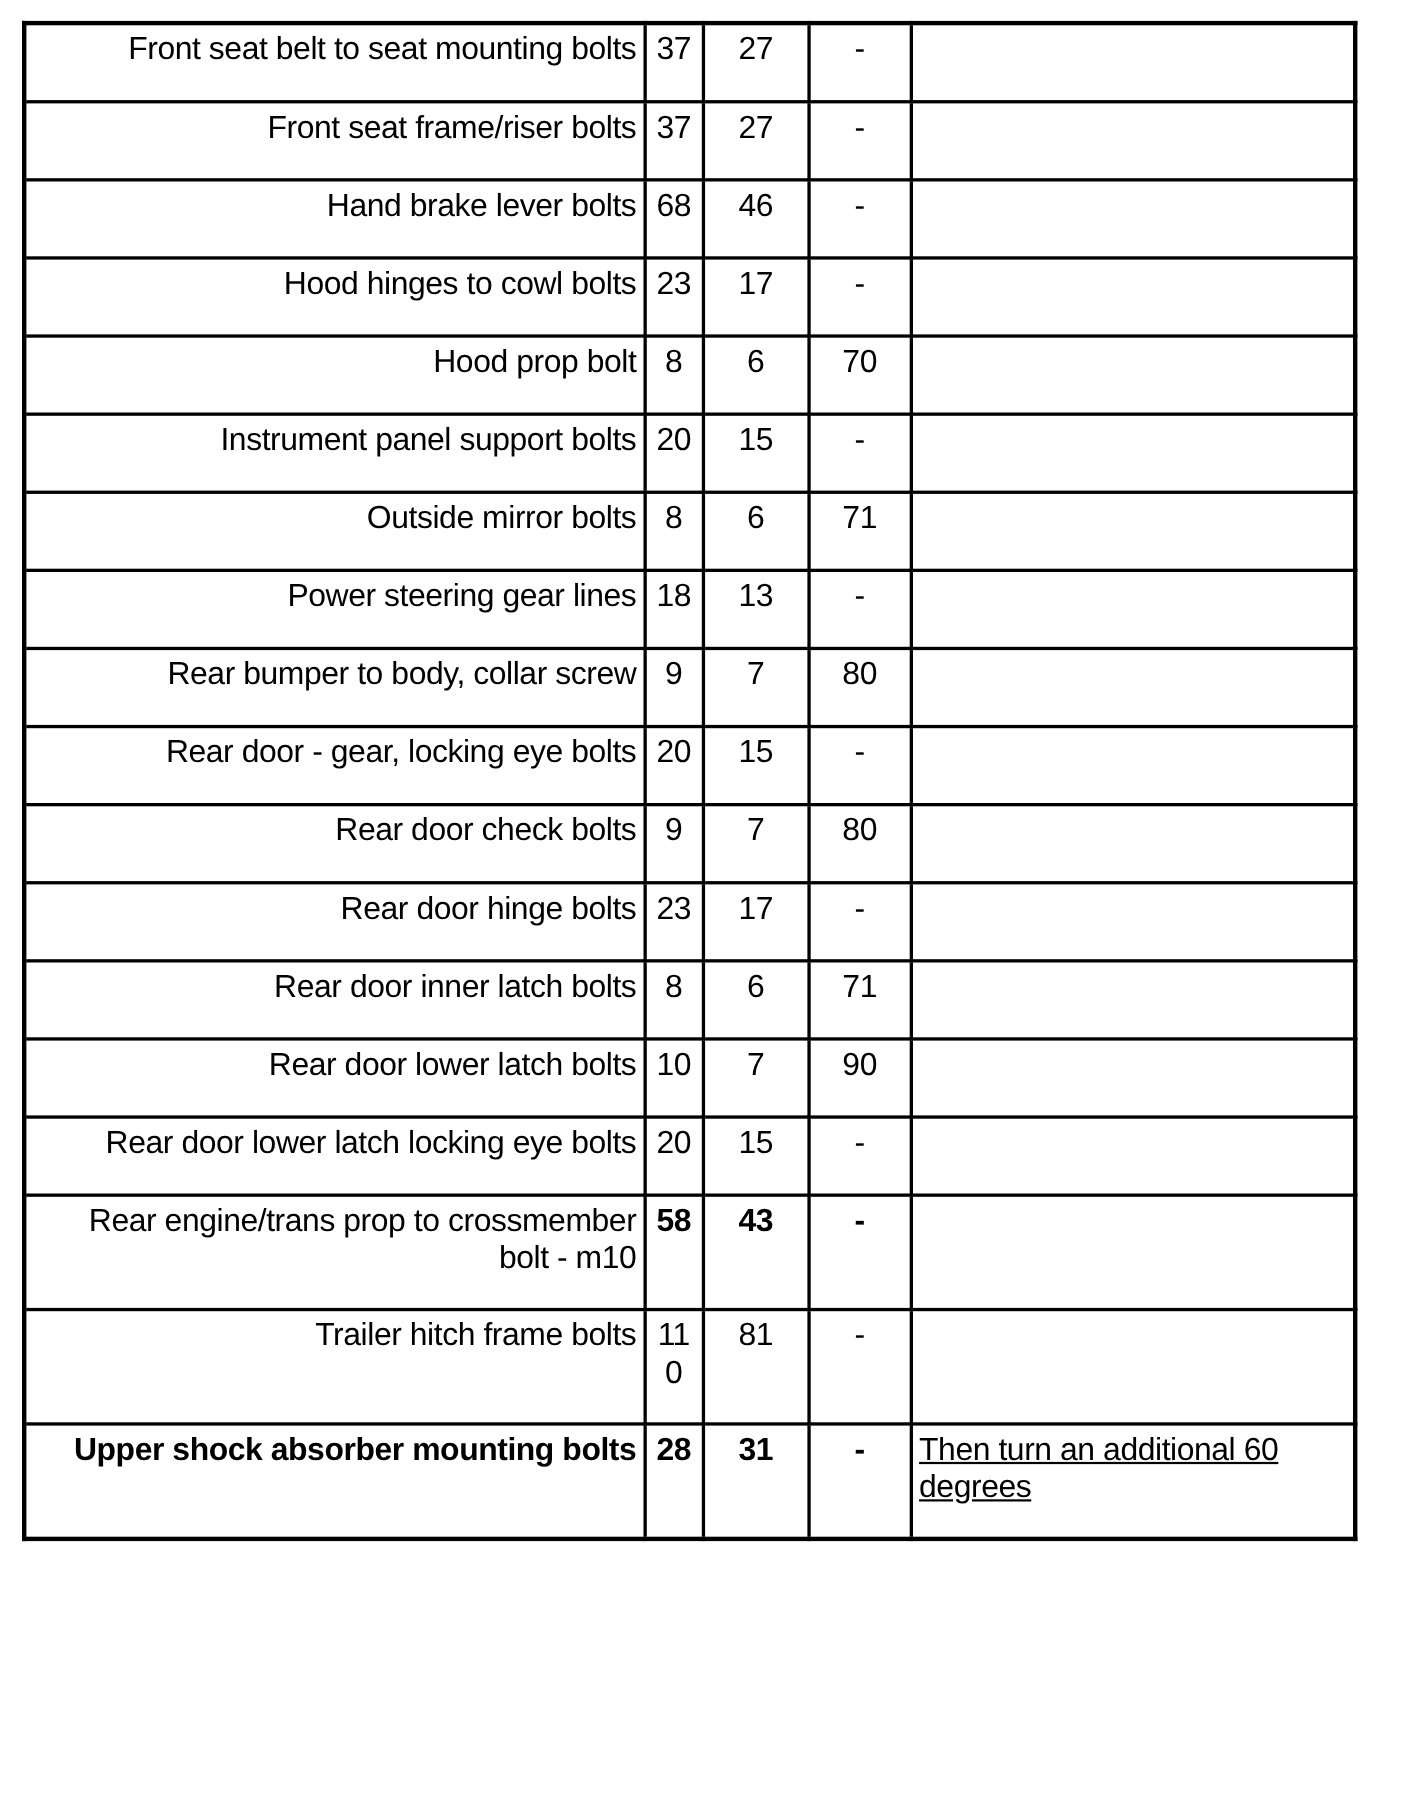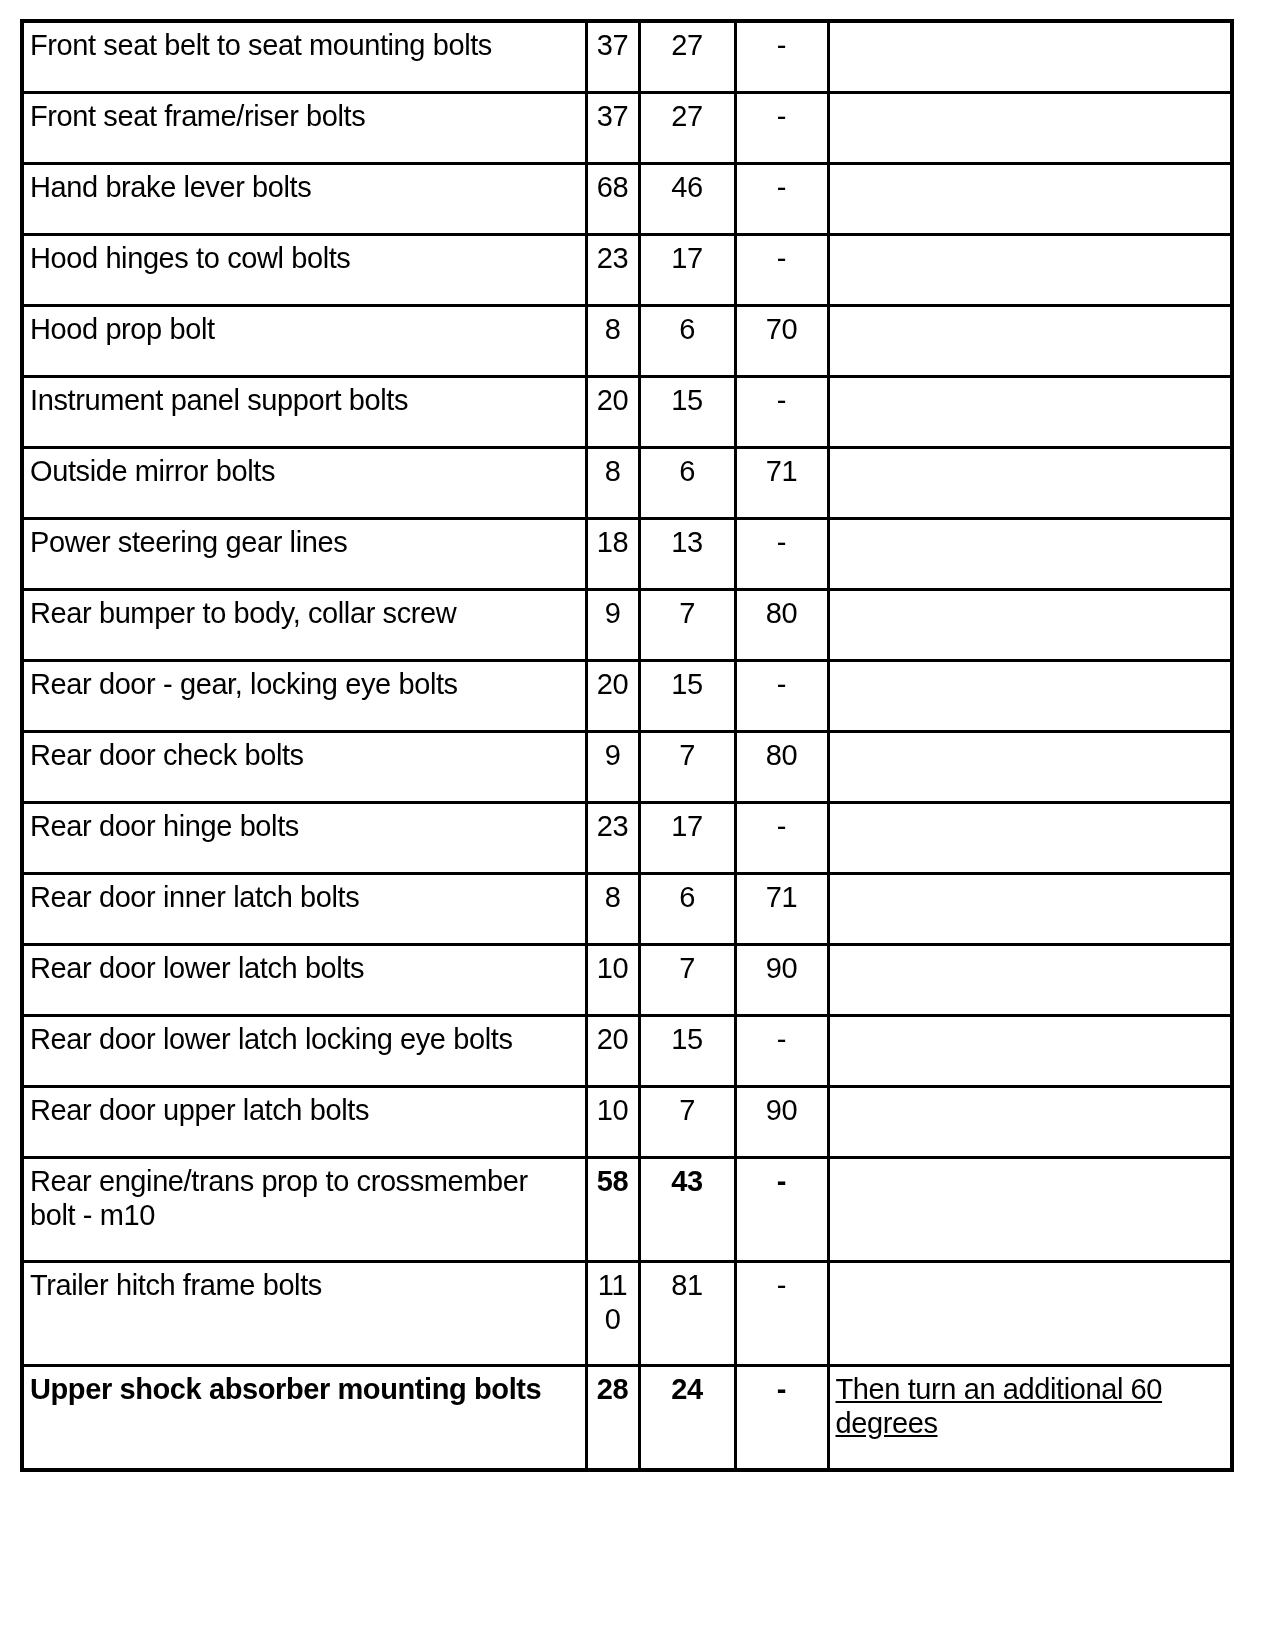--- a/index.html
+++ b/index.html
@@ -44,21 +44,21 @@
     text-align: center;
     padding-left: 1px;
     padding-right: 1px;
   }
   td.mid {
     vertical-align: middle;
     padding-bottom: 5px;
     font-weight: bold;
   }
   td.desc {
-    text-align: left;
+    text-align: right;
   }
   td.note {
     text-align: left;
     text-decoration: underline;
   }
 </style>
 </head>
 <body>
 
 <div class="page">
@@ -170,42 +170,35 @@
           <td class="note"></td>
         </tr>
         <tr>
           <td class="desc">Rear door lower latch locking eye bolts</td>
           <td class="num">20</td>
           <td class="num">15</td>
           <td class="num">-</td>
           <td class="note"></td>
         </tr>
         <tr>
-          <td class="desc">Rear door upper latch bolts</td>
-          <td class="num">10</td>
-          <td class="num">7</td>
-          <td class="num">90</td>
-          <td class="note"></td>
-        </tr>
-        <tr>
           <td class="desc">Rear engine/trans prop to crossmember bolt - m10</td>
           <td class="num mid">58</td>
           <td class="num mid">43</td>
           <td class="num mid">-</td>
           <td class="note"></td>
         </tr>
         <tr>
           <td class="desc">Trailer hitch frame bolts</td>
           <td class="num">110</td>
           <td class="num">81</td>
           <td class="num">-</td>
           <td class="note"></td>
         </tr>
         <tr>
           <td class="desc mid">Upper shock absorber mounting bolts</td>
           <td class="num mid">28</td>
-          <td class="num mid">24</td>
+          <td class="num mid">31</td>
           <td class="num mid">-</td>
           <td class="note">Then turn an additional 60 degrees</td>
         </tr>
       </tbody>
   </table>
 </div>
 
 </body></html>

